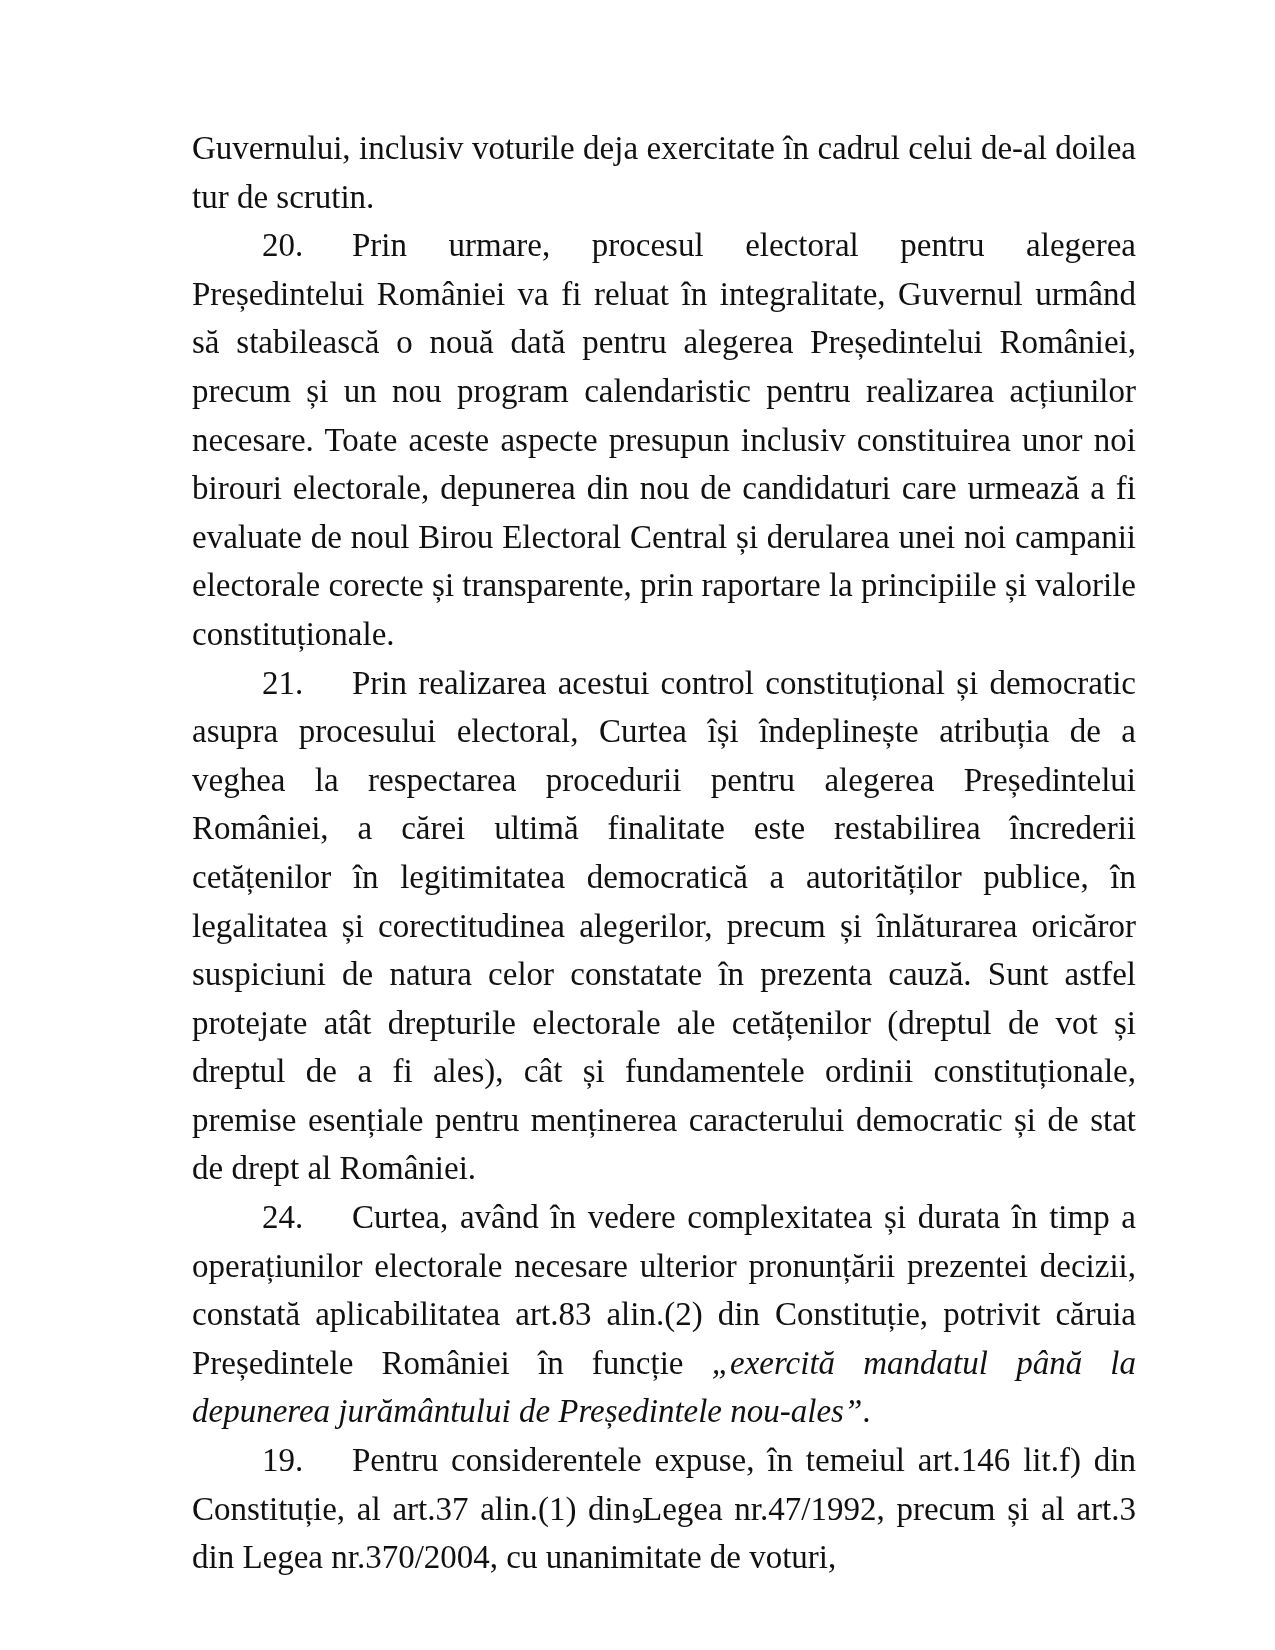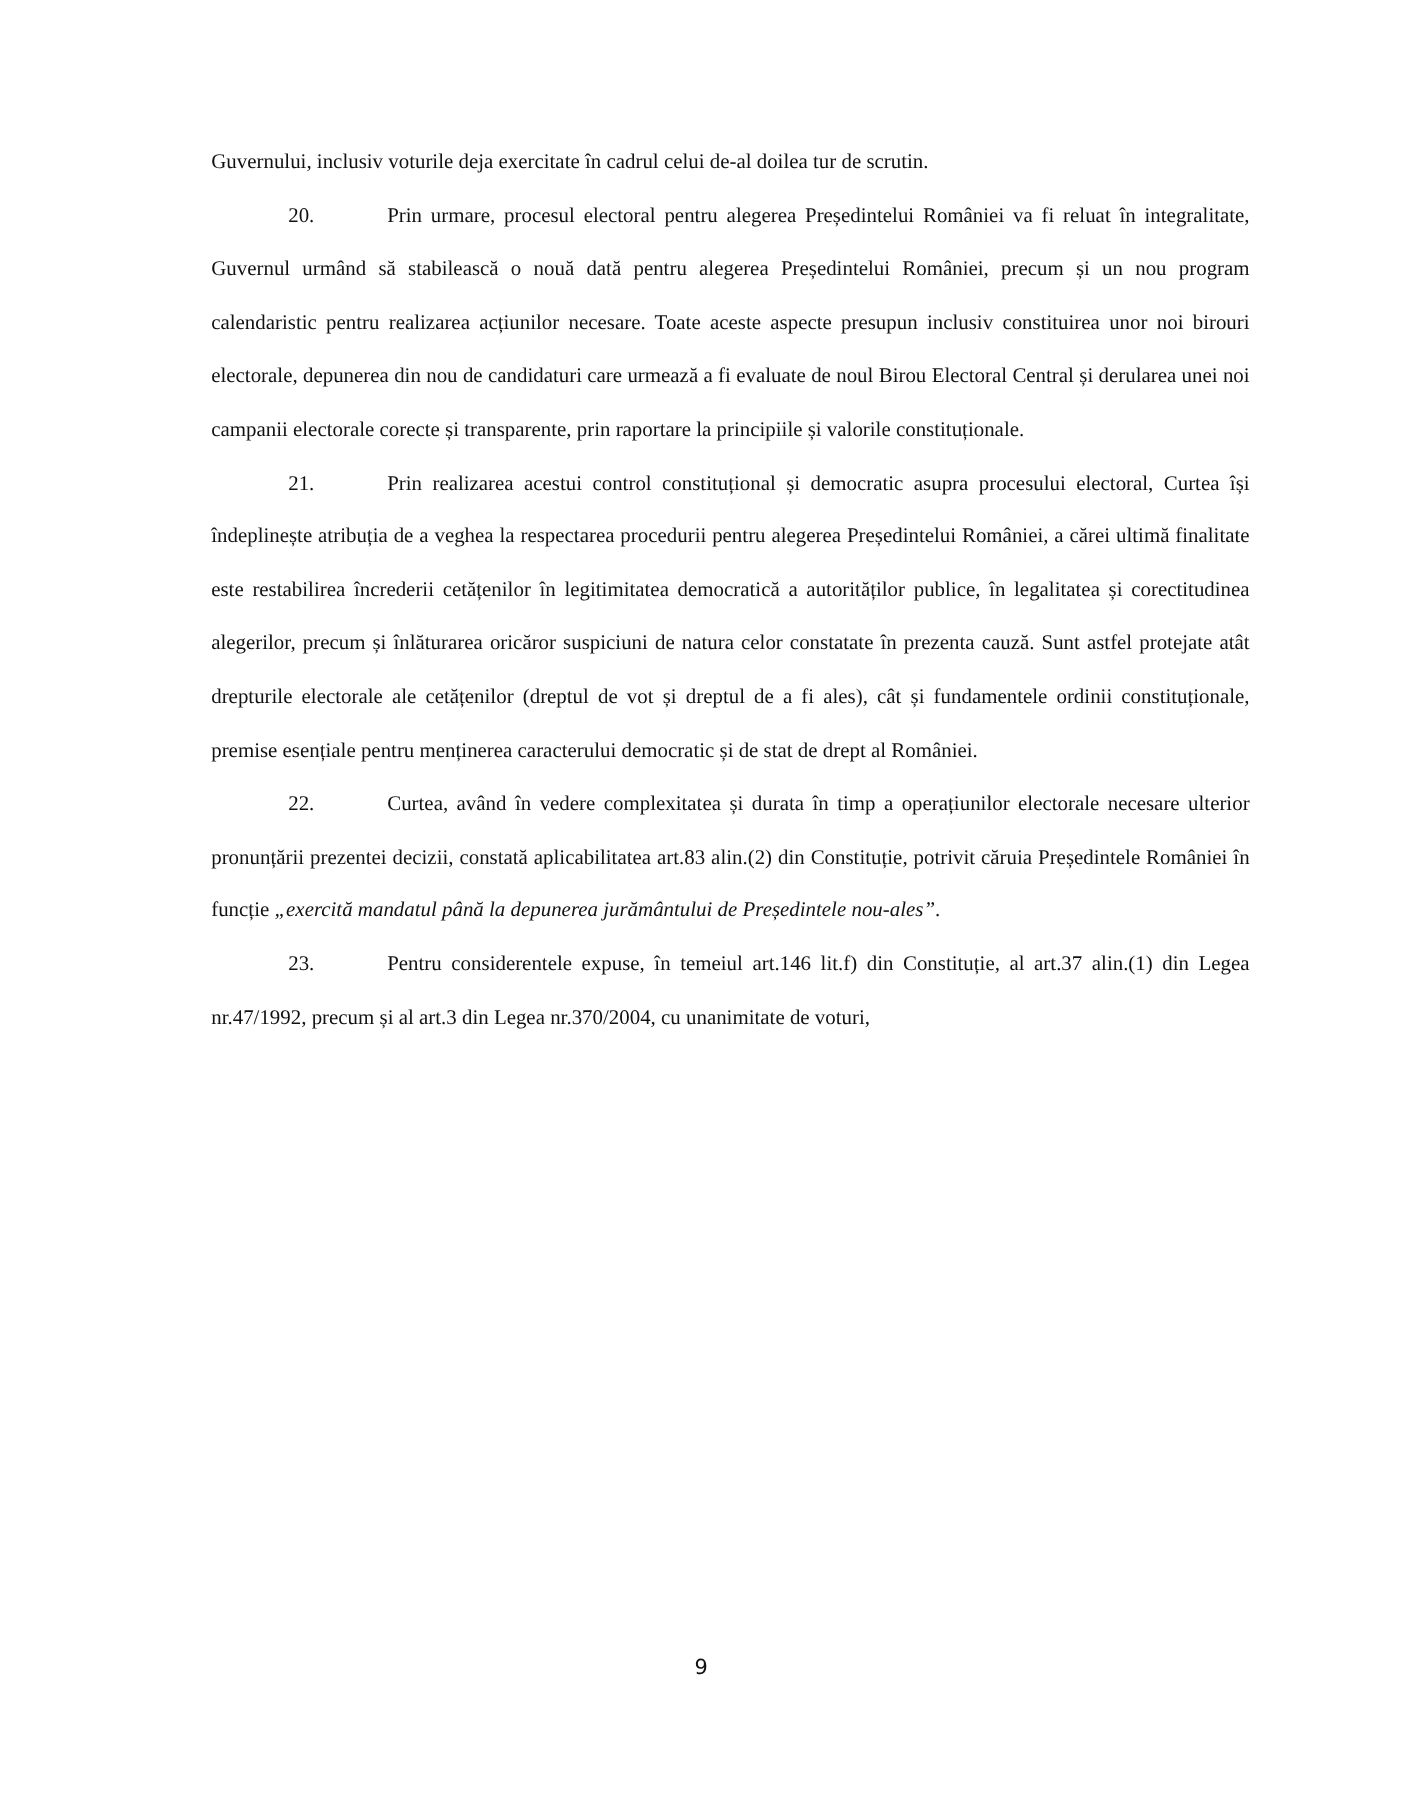--- a/index.html
+++ b/index.html
@@ -1,20 +1,20 @@
 <!DOCTYPE html>
 <html><head>
 <meta charset="utf-8">
 <style>
   html, body { margin: 0; padding: 0; background: #ffffff; }
   body { width: 1275px; height: 1650px; position: relative; overflow: hidden; }
   .page {
     position: absolute; left: 192px; top: 124px; width: 944px;
     font-family: "Liberation Serif", "DejaVu Serif", serif;
-    font-size: 19px; line-height: 48.6px; color: #111111;
+    font-size: 33px; line-height: 48.6px; color: #111111;
   }
   .para { margin: 0; text-align: justify; text-align-last: left; }
   .num { display: inline-block; width: 90px; margin-left: 70px; }
   .quote { font-style: italic; }
   .page-number {
     position: absolute; left: 0; width: 1275px; top: 1505px; text-align: center;
     font-family: "DejaVu Sans", "Liberation Sans", sans-serif; font-size: 19px; color: #111111;
   }
 </style>
 </head>
@@ -25,21 +25,21 @@
 
   <p class="para">
     <span class="num">20.</span><span>Prin urmare, procesul electoral pentru alegerea Președintelui României va fi reluat în integralitate, Guvernul urmând să stabilească o nouă dată pentru alegerea Președintelui României, precum și un nou program calendaristic pentru realizarea acțiunilor necesare. Toate aceste aspecte presupun inclusiv constituirea unor noi birouri electorale, depunerea din nou de candidaturi care urmează a fi evaluate de noul Birou Electoral Central și derularea unei noi campanii electorale corecte și transparente, prin raportare la principiile și valorile constituționale.</span>
   </p>
 
   <p class="para">
     <span class="num">21.</span><span>Prin realizarea acestui control constituțional și democratic asupra procesului electoral, Curtea își îndeplinește atribuția de a veghea la respectarea procedurii pentru alegerea Președintelui României, a cărei ultimă finalitate este restabilirea încrederii cetățenilor în legitimitatea democratică a autorităților publice, în legalitatea și corectitudinea alegerilor, precum și înlăturarea oricăror suspiciuni de natura celor constatate în prezenta cauză. Sunt astfel protejate atât drepturile electorale ale cetățenilor (dreptul de vot și dreptul de a fi ales), cât și fundamentele ordinii constituționale, premise esențiale pentru menținerea caracterului democratic și de stat de drept al României.</span>
   </p>
 
   <p class="para">
-    <span class="num">22.</span><span>Curtea, având în vedere complexitatea și durata în timp a operațiunilor electorale necesare ulterior pronunțării prezentei decizii, constată aplicabilitatea art.83 alin.(2) din Constituție, potrivit căruia Președintele României în funcție </span><span class="quote">„exercită mandatul până la depunerea jurământului de Președintele nou-ales”</span><span>.</span>
+    <span class="num">24.</span><span>Curtea, având în vedere complexitatea și durata în timp a operațiunilor electorale necesare ulterior pronunțării prezentei decizii, constată aplicabilitatea art.83 alin.(2) din Constituție, potrivit căruia Președintele României în funcție </span><span class="quote">„exercită mandatul până la depunerea jurământului de Președintele nou-ales”</span><span>.</span>
   </p>
 
   <p class="para">
-    <span class="num">23.</span><span>Pentru considerentele expuse, în temeiul art.146 lit.f) din Constituție, al art.37 alin.(1) din Legea nr.47/1992, precum și al art.3 din Legea nr.370/2004, cu unanimitate de voturi,</span>
+    <span class="num">19.</span><span>Pentru considerentele expuse, în temeiul art.146 lit.f) din Constituție, al art.37 alin.(1) din Legea nr.47/1992, precum și al art.3 din Legea nr.370/2004, cu unanimitate de voturi,</span>
   </p>
 </div>
 
 <div class="page-number">9</div>
 
 </body></html>

